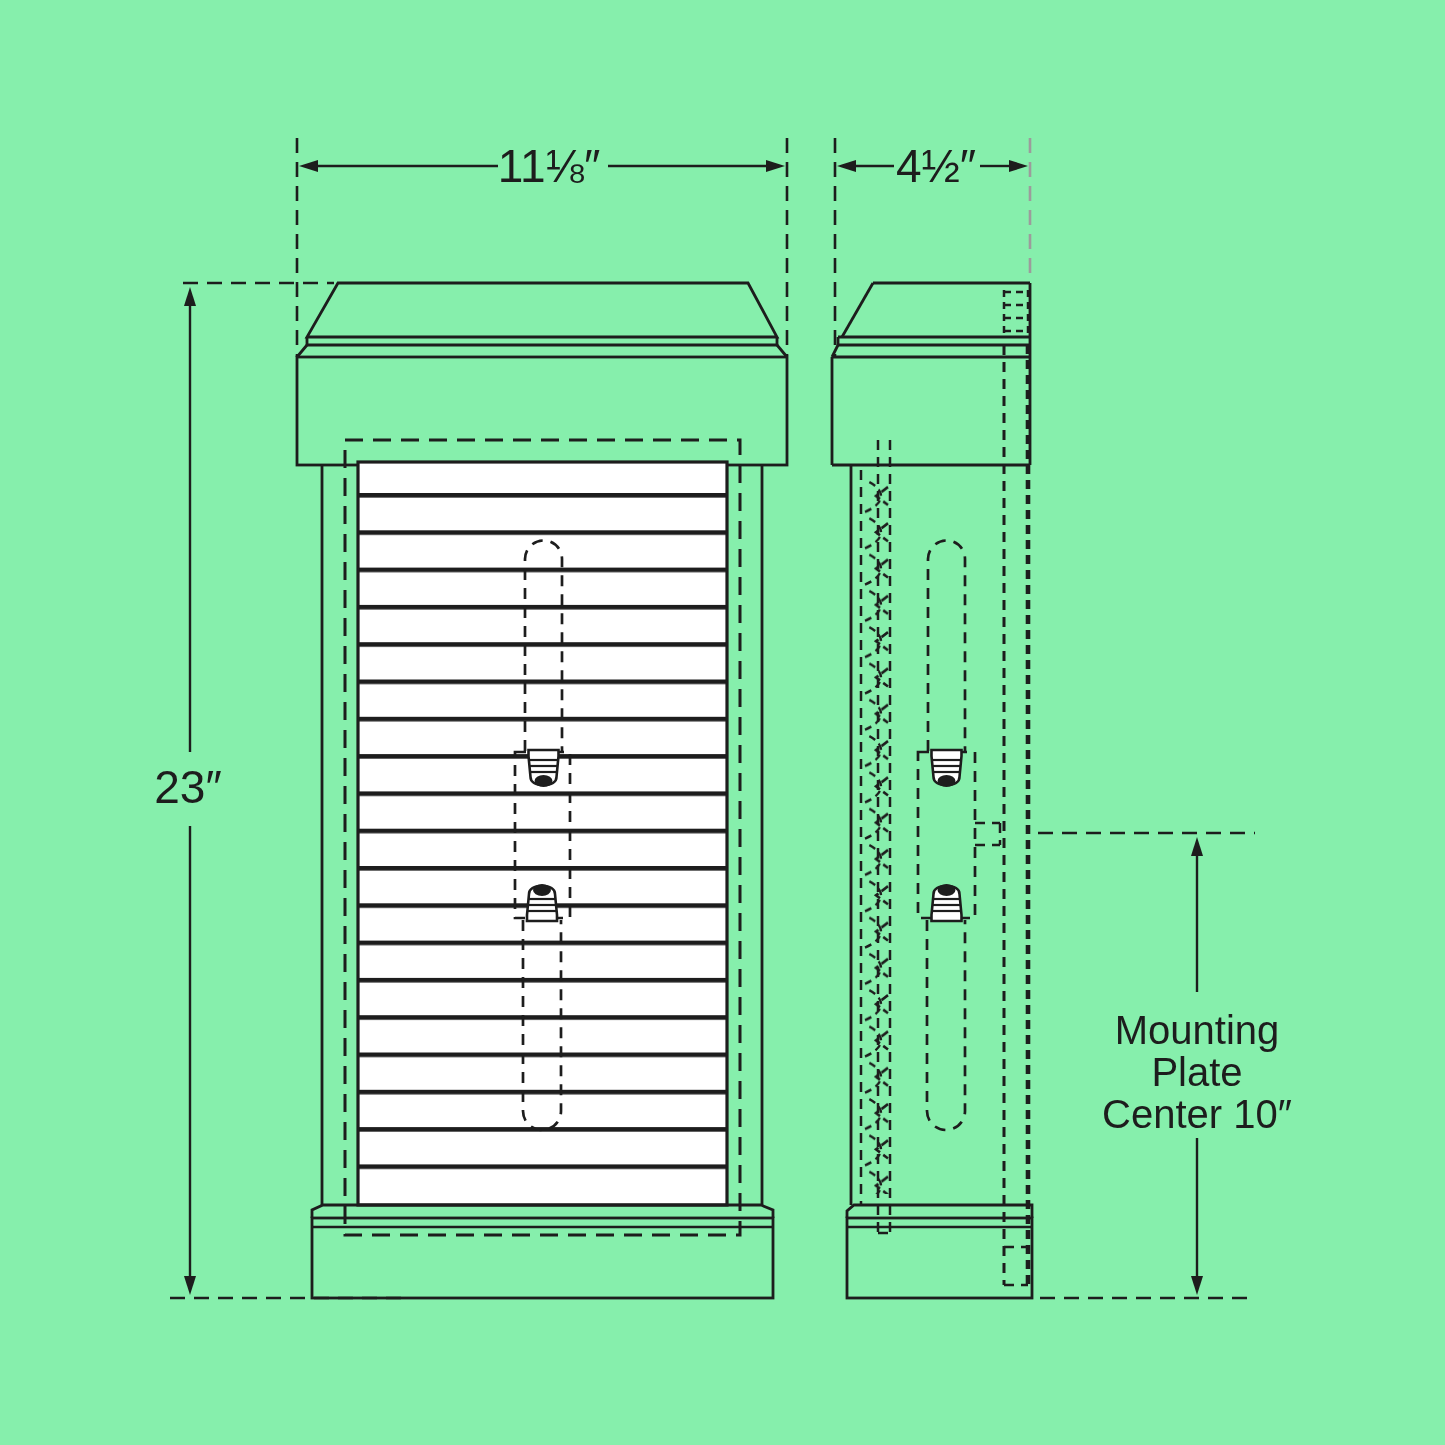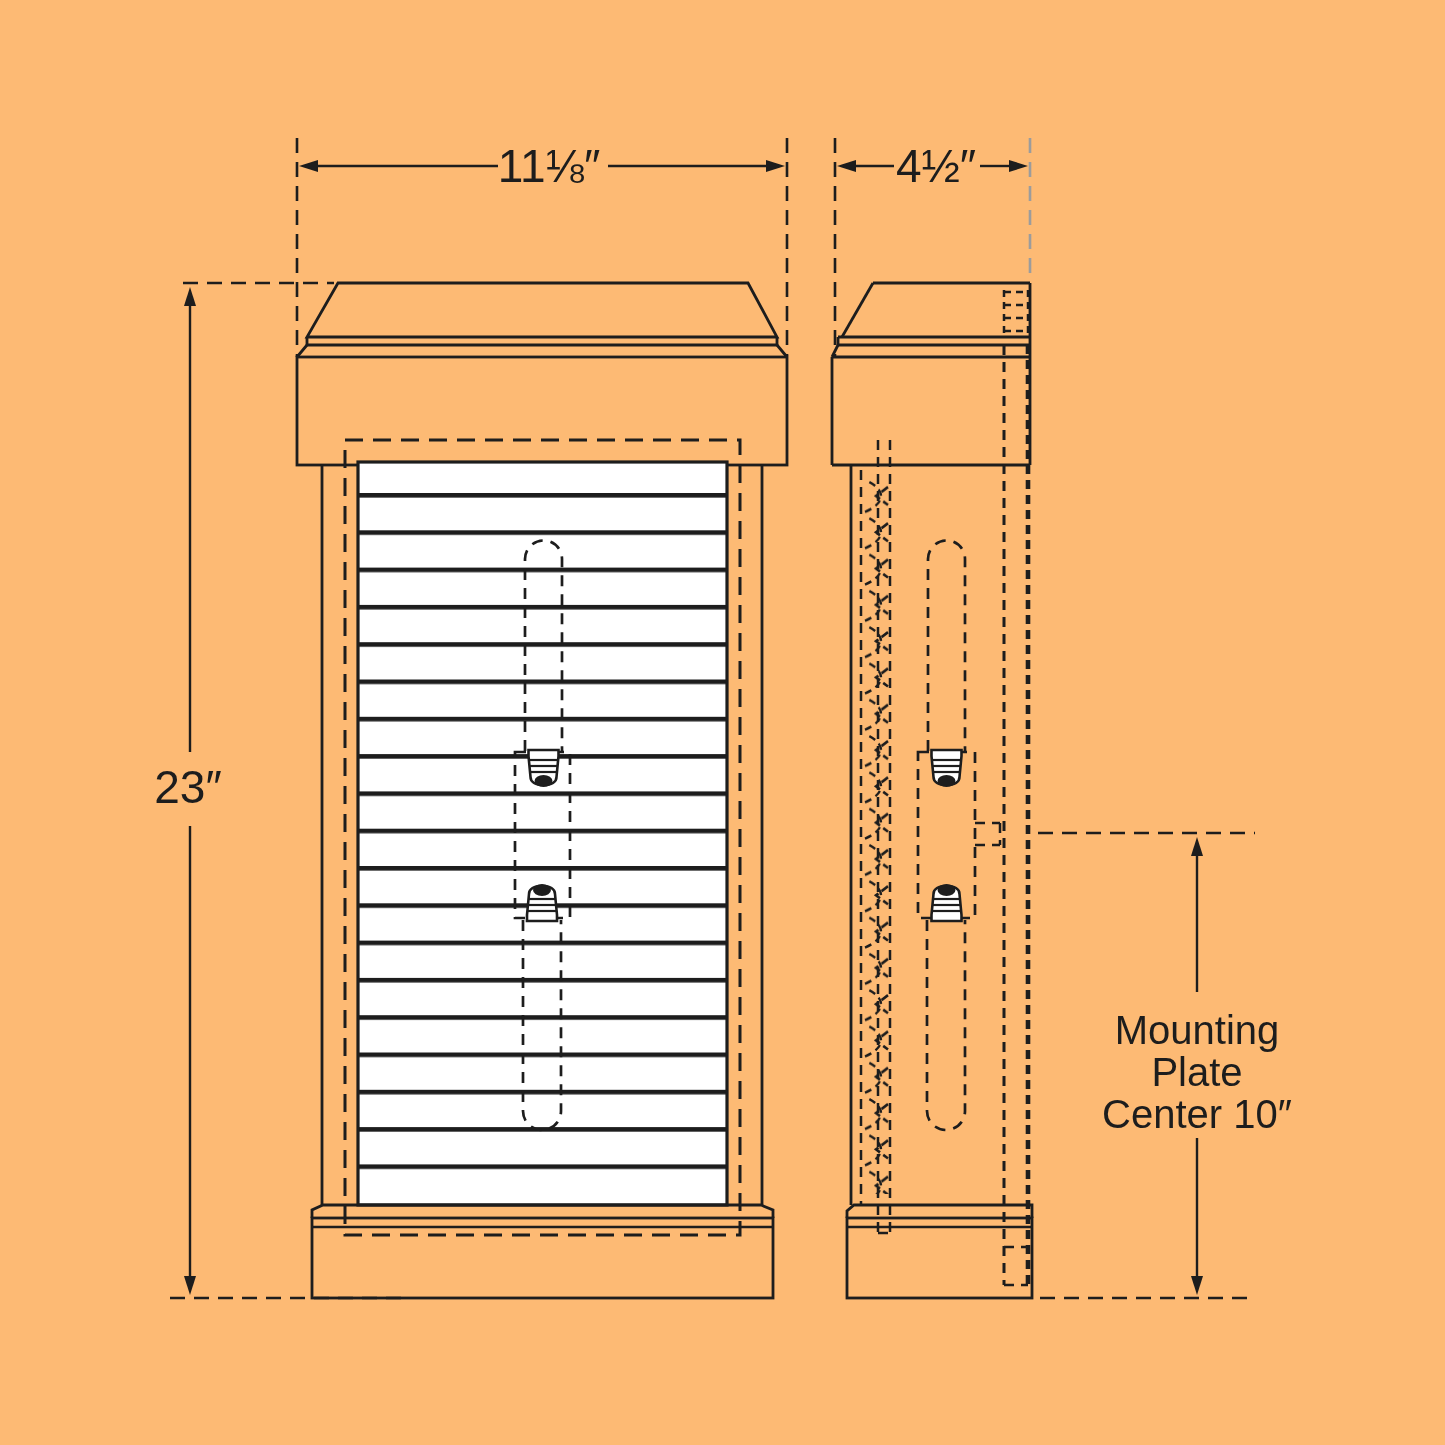--- a/index.html
+++ b/index.html
@@ -1,16 +1,16 @@
 <!DOCTYPE html>
 <html><head>
 <meta charset="utf-8">
 <style>
   html,body{margin:0;padding:0;background:#fff;}
-  #canvas{position:relative;width:1445px;height:1445px;background:#fdba74;overflow:hidden;text-align:right;}
+  #canvas{position:relative;width:1445px;height:1445px;background:#86efac;overflow:hidden;text-align:right;}
   svg{display:block;}
   text{font-family:"Liberation Sans","DejaVu Sans",sans-serif;fill:#1d1d1d;}
   .dim-label{font-size:46px;letter-spacing:0px;}
   .note-label{font-size:40px;}
   .ln{stroke:#1d1d1d;stroke-width:2.8;fill:none;stroke-linecap:butt;}
   .ln-thin{stroke:#1d1d1d;stroke-width:2.4;fill:none;}
   .panel{stroke:#1d1d1d;stroke-width:3.2;fill:#ffffff;}
   .dash-ext{stroke:#1d1d1d;stroke-width:2.6;fill:none;stroke-dasharray:15 9;}
   .dash-ext-gray{stroke:#9c9c9c;stroke-width:2.6;fill:none;stroke-dasharray:15 9;}
   .dash-big{stroke:#1d1d1d;stroke-width:3;fill:none;stroke-dasharray:18 10;}

